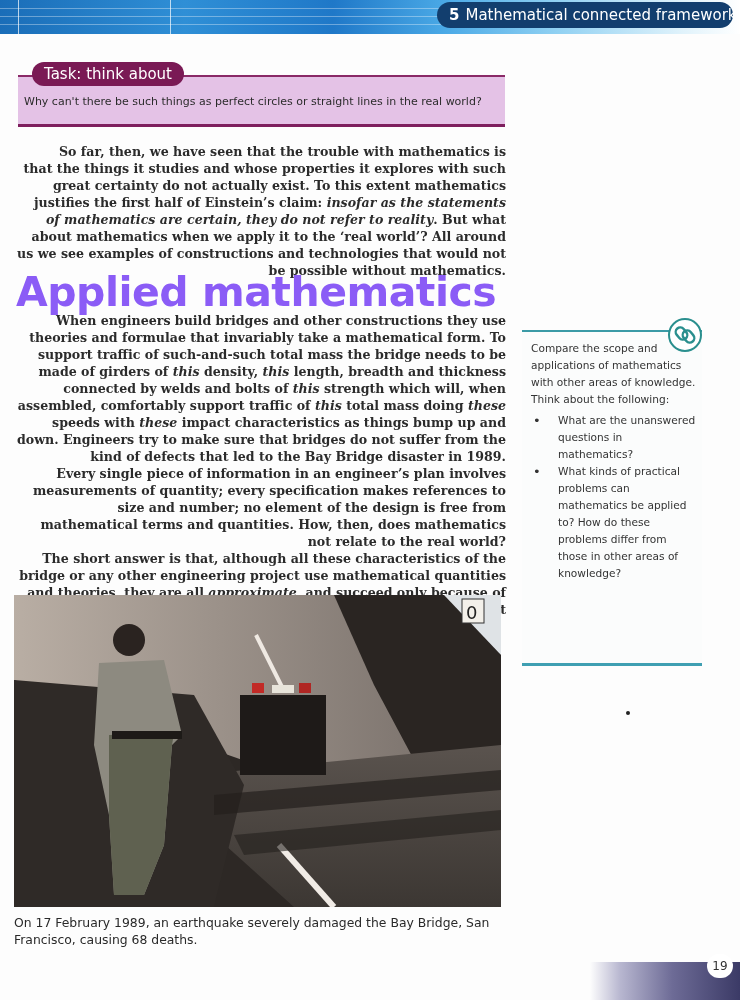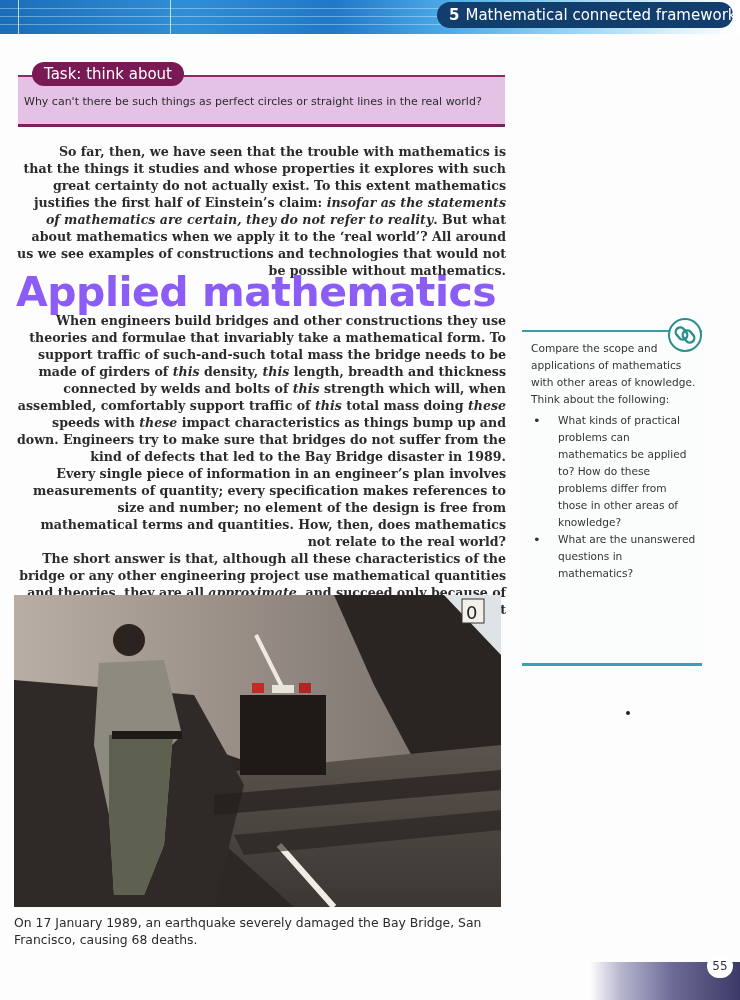--- a/index.html
+++ b/index.html
@@ -127,22 +127,22 @@
   <svg width="22" height="22" viewBox="0 0 22 22">
     <g fill="none" stroke="#2a8f8e" stroke-width="2.4" stroke-linecap="round">
       <rect x="3" y="3" width="9" height="13" rx="4.5" transform="rotate(-40 7.5 9.5)"></rect>
       <rect x="10" y="6" width="9" height="13" rx="4.5" transform="rotate(-40 14.5 12.5)"></rect>
     </g>
   </svg>
 </div>
 <div class="sidebar">
   <div>Compare the scope and applications of mathematics with other areas of knowledge. Think about the following:</div>
   <ul>
+    <li>What are the unanswered questions in mathematics?</li>
     <li>What kinds of practical problems can mathematics be applied to? How do these problems differ from those in other areas of knowledge?</li>
-    <li>What are the unanswered questions in mathematics?</li>
   </ul>
 </div>
 
 <div class="photo">
   <svg width="487" height="312" viewBox="0 0 487 312">
     <defs>
       <linearGradient id="wall" x1="0" y1="0" x2="1" y2="0">
         <stop offset="0" stop-color="#b9aea4"></stop>
         <stop offset="0.5" stop-color="#9c928a"></stop>
         <stop offset="1" stop-color="#7f7670"></stop>
@@ -176,18 +176,18 @@
 
     <polygon points="200,200 487,175 487,195 200,220" fill="#231f1c" opacity="0.7"></polygon>
     <polygon points="220,240 487,215 487,235 230,260" fill="#231f1c" opacity="0.6"></polygon>
 
     <circle cx="115" cy="45" r="16" fill="#2a2320"></circle>
     <polygon points="85,68 150,65 168,140 158,150 150,250 130,300 100,300 95,220 80,150" fill="#8d8a80"></polygon>
     <polygon points="95,140 160,138 158,150 150,250 130,300 100,300 95,220" fill="#5f6150"></polygon>
     <rect x="98" y="136" width="70" height="8" fill="#1d1a17"></rect>
   </svg>
 </div>
-<div class="caption">On 17 January 1989, an earthquake severely damaged the Bay Bridge, San Francisco, causing 68 deaths.</div>
+<div class="caption">On 17 February 1989, an earthquake severely damaged the Bay Bridge, San Francisco, causing 68 deaths.</div>
 
 <div class="stray-dot"></div>
 
 <div class="footer-bar"></div>
-<div class="page-number">55</div>
+<div class="page-number">19</div>
 
 </body></html>

